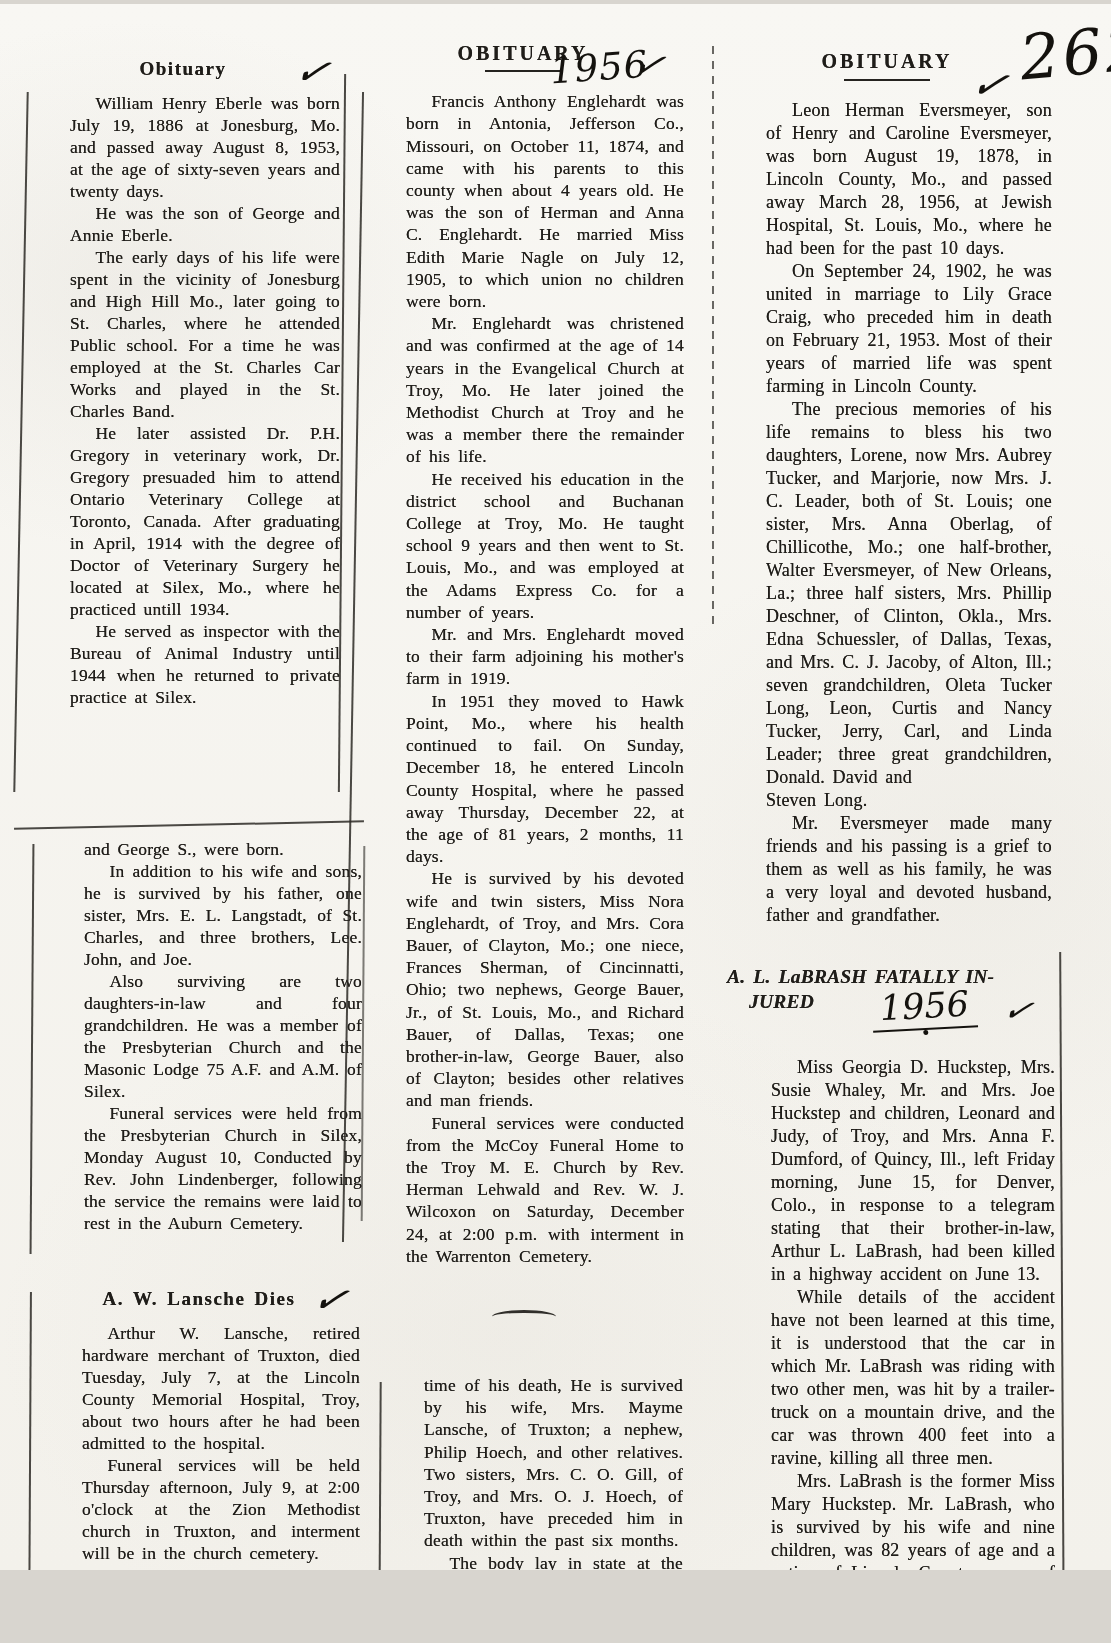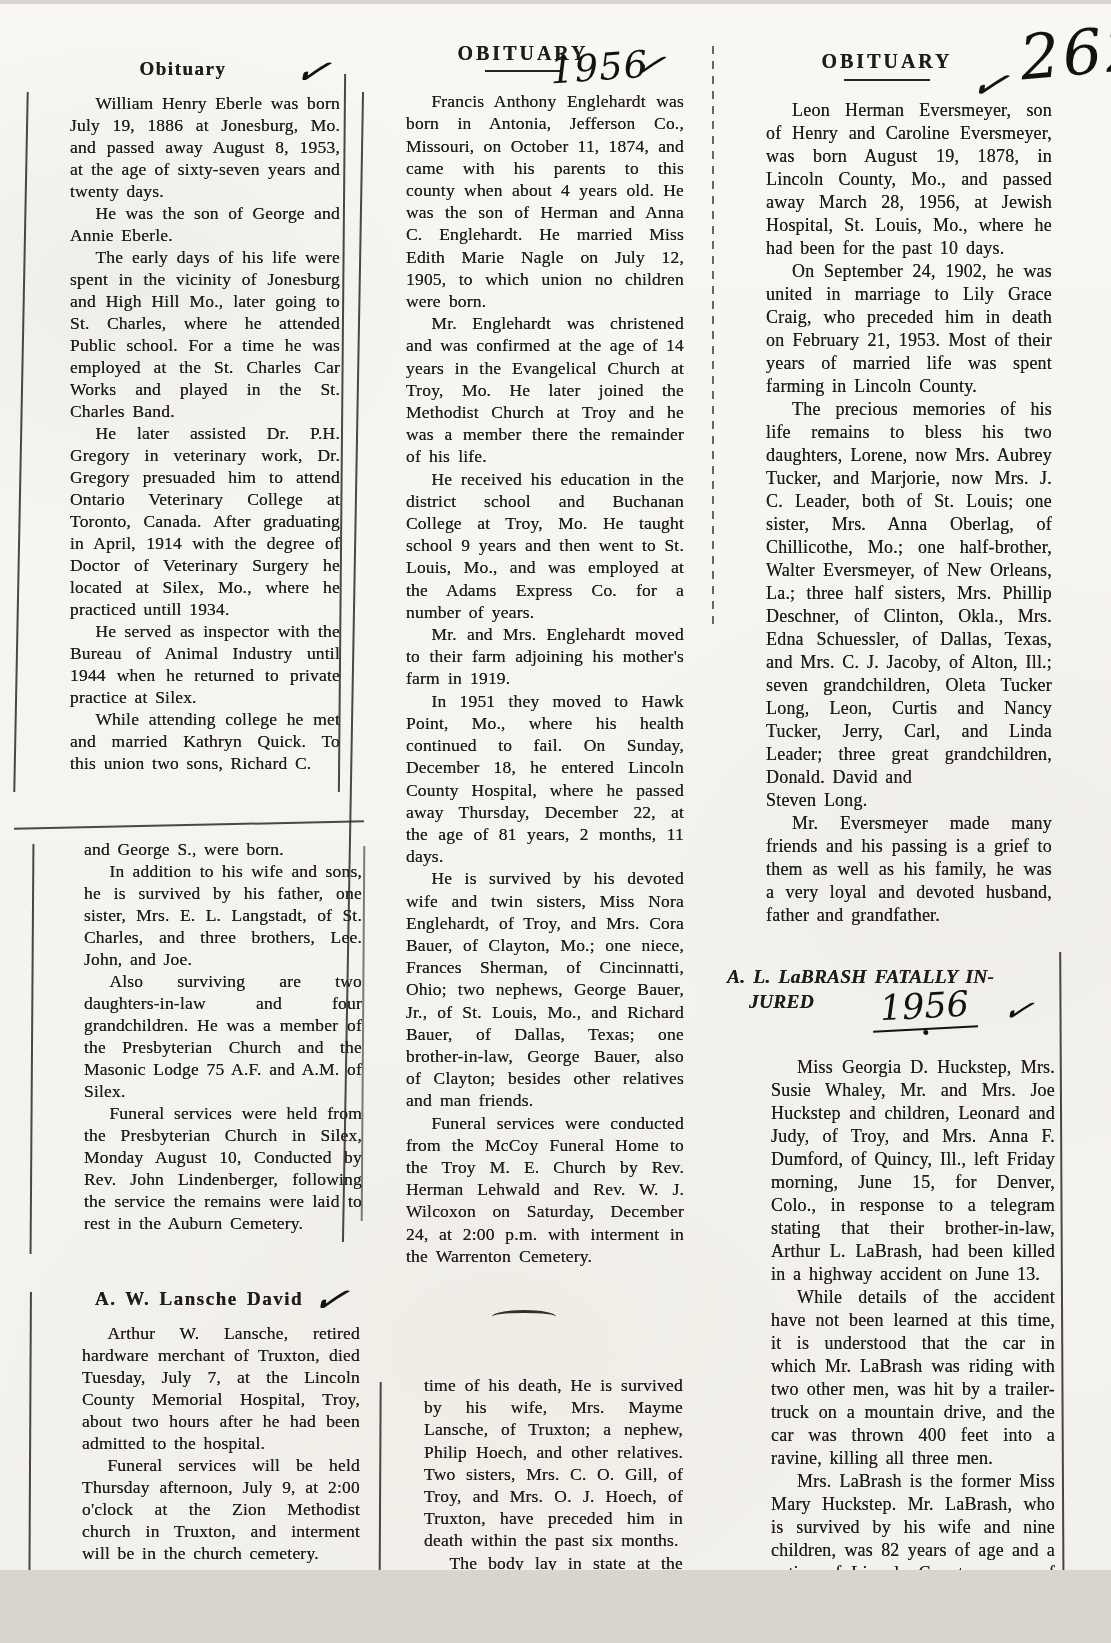--- a/index.html
+++ b/index.html
@@ -102,32 +102,31 @@
 
 <div class="page">
 
   <section class="clip" id="left-eberle">
     <h2 class="head-small">Obituary</h2>
     <p>William Henry Eberle was born July 19, 1886 at Jonesburg, Mo. and passed away August 8, 1953, at the age of sixty-seven years and twenty days.</p>
     <p>He was the son  of George and Annie Eberle.</p>
     <p>The early days of his life were spent in the vicinity of Jonesburg and High Hill Mo., later going to St. Charles, where he attended Public school. For a time he was employed at the St. Charles Car Works and played in the St. Charles Band.</p>
     <p>He later assisted Dr. P.H. Gregory in veterinary work, Dr. Gregory presuaded him to attend Ontario Veterinary College at Toronto, Canada. After graduating in April, 1914 with the degree of Doctor of Veterinary Surgery he located at Silex, Mo., where he practiced untill 1934.</p>
     <p>He served as inspector with the Bureau of Animal Industry until 1944 when he returned to private practice at Silex.</p>
-    <p>While attending college he met and married Kathryn Quick. To this union  two sons, Richard C.</p>
   </section>
 
   <section class="clip" id="left-eberle-cont">
     <p class="noindent">and George S., were born.</p>
     <p>In addition to his wife and sons, he is survived by his father, one sister, Mrs. E. L. Langstadt, of St. Charles, and three brothers, Lee. John, and Joe.</p>
     <p>Also surviving are two daughters-in-law and four grandchildren. He was a member of the Presbyterian Church and the Masonic Lodge 75 A.F. and A.M. of Silex.</p>
     <p>Funeral services were held from the Presbyterian Church in Silex, Monday August 10, Conducted by Rev. John Lindenberger, following the service the remains were laid to rest in the Auburn Cemetery.</p>
   </section>
 
   <section class="clip" id="left-lansche">
-    <h3 class="head-small">A. W. Lansche David</h3>
+    <h3 class="head-small">A. W. Lansche Dies</h3>
     <p>Arthur W. Lansche, retired hardware merchant of Truxton, died Tuesday, July 7, at the Lincoln County Memorial Hospital, Troy, about two hours after he had been admitted to the hospital.</p>
     <p>Funeral services will be held Thursday afternoon, July 9, at 2:00 o'clock at the Zion Methodist church in Truxton, and interment will be in the church cemetery.</p>
   </section>
 
   <section class="clip" id="mid-englehardt">
     <h2 class="head-caps">OBITUARY</h2>
     <div class="head-rule"></div>
     <div class="head-gap"></div>
     <p>Francis Anthony Englehardt was born in Antonia, Jefferson Co., Missouri, on October 11, 1874, and came with his parents to this county when about 4 years old. He was the son of Herman and Anna C. Englehardt. He married Miss Edith Marie Nagle on July 12, 1905, to which union no children were born.</p>
     <p>Mr. Englehardt was christened and was confirmed at the age of 14 years in the Evangelical Church at Troy, Mo. He later joined the Methodist Church at Troy and he was a member there the remainder of his life.</p>

